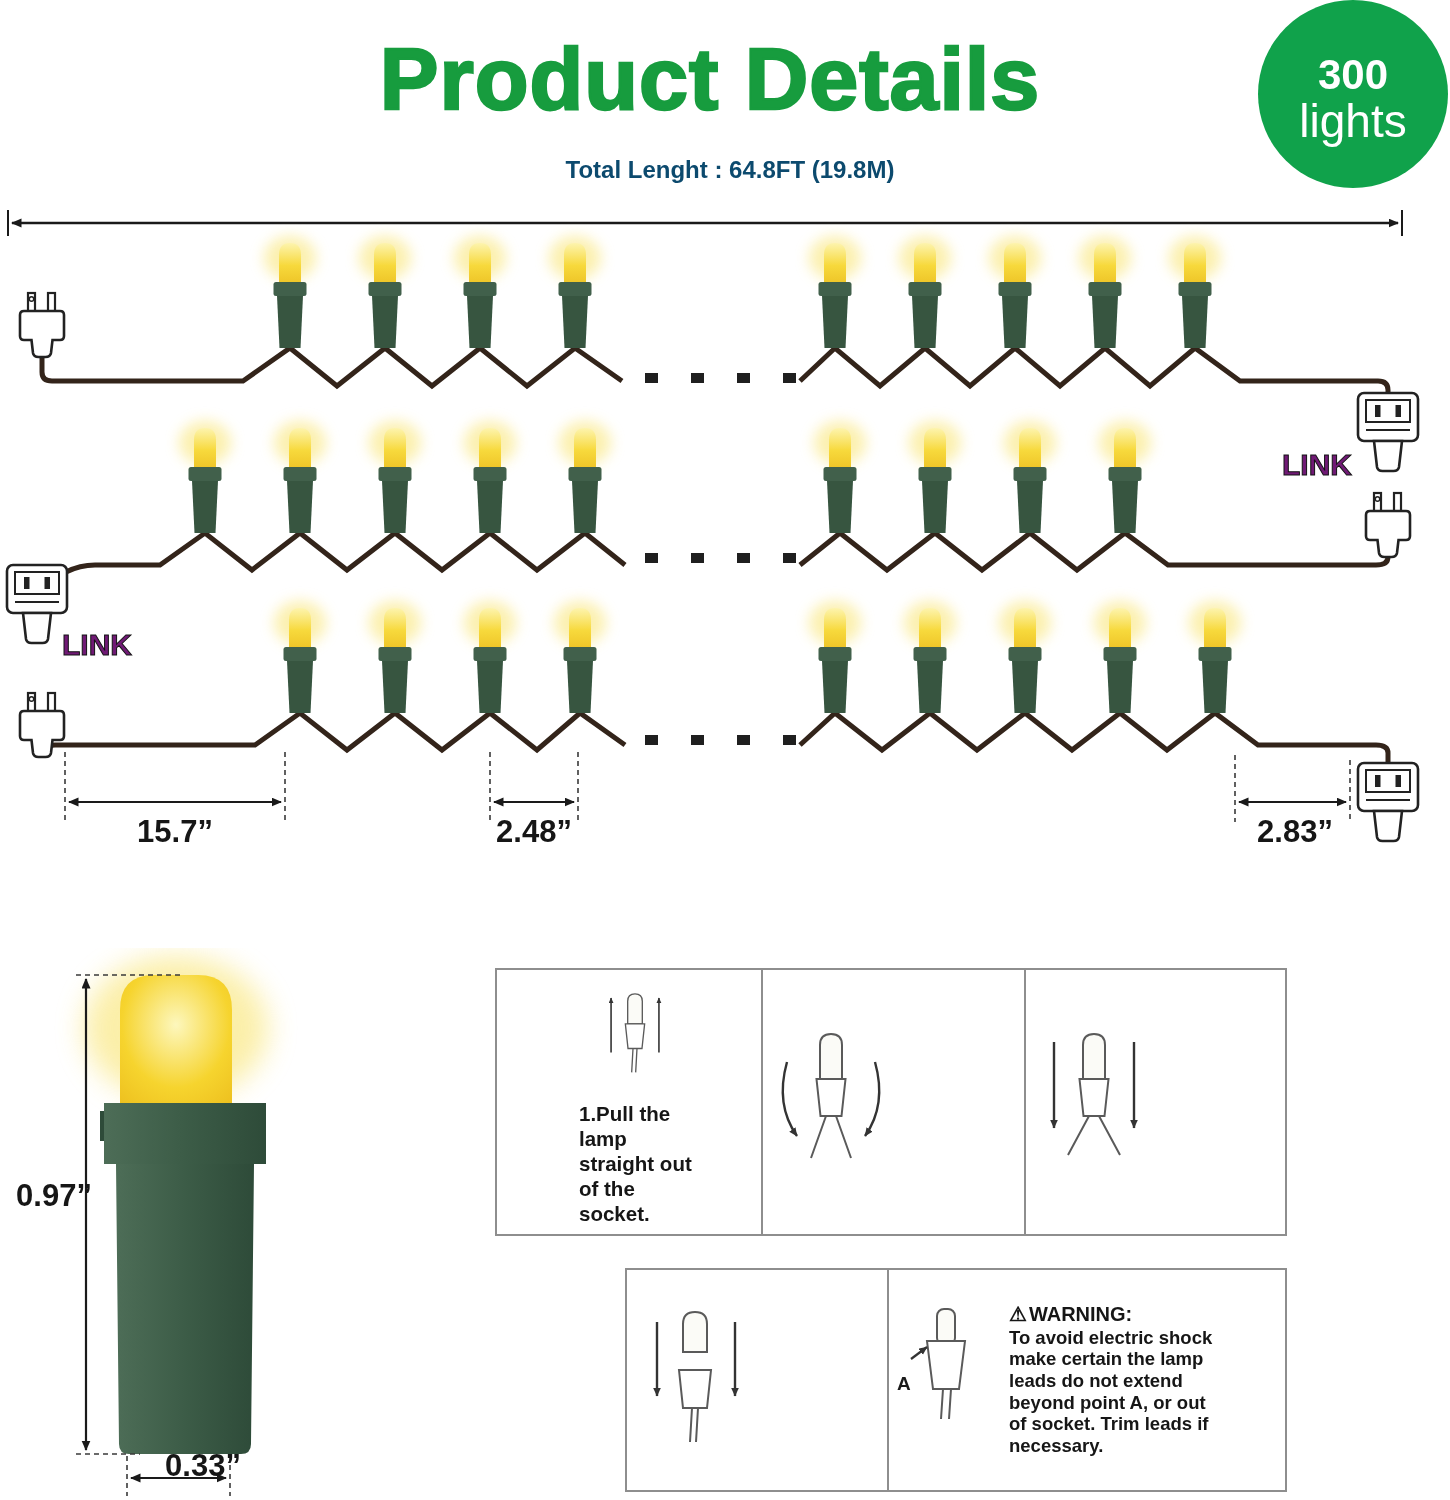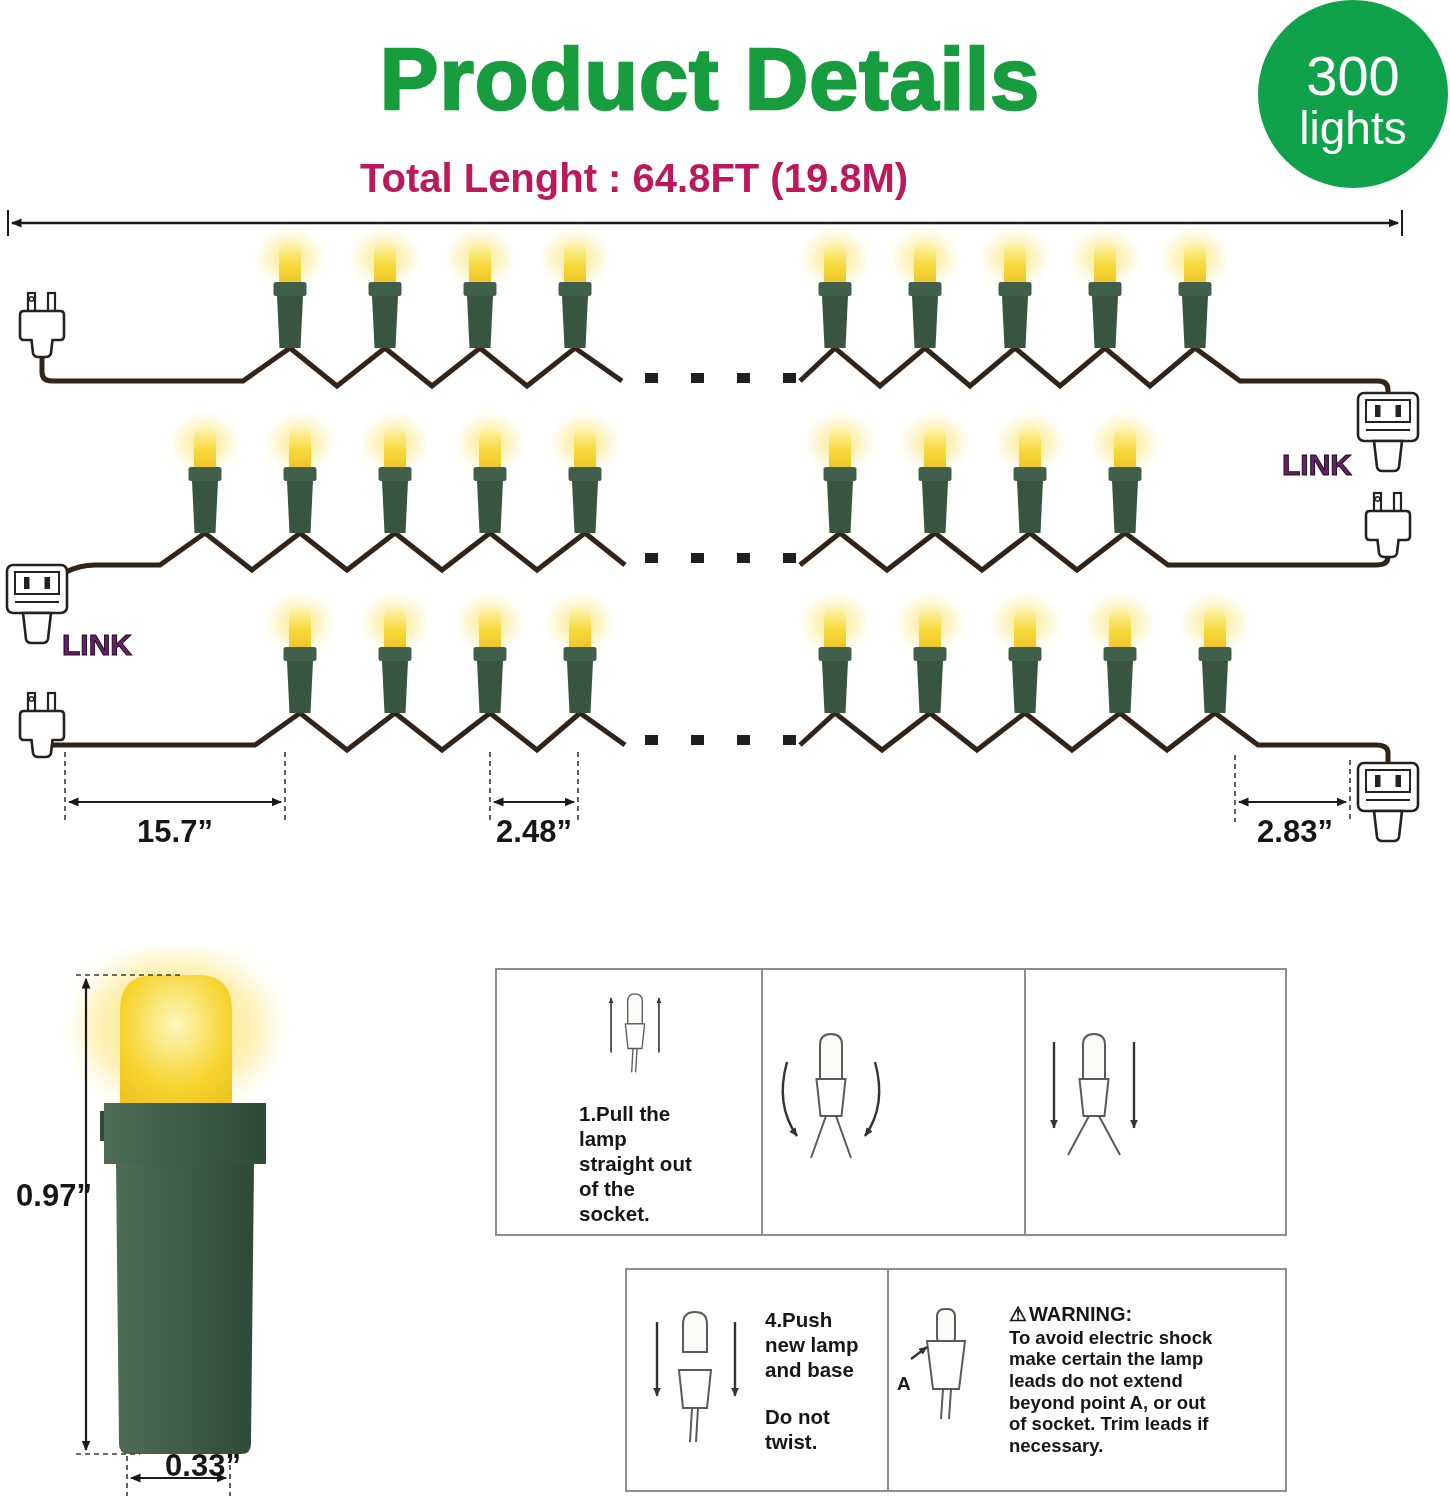--- a/index.html
+++ b/index.html
@@ -5,24 +5,24 @@
   html,body{margin:0;padding:0;background:#fff;}
   body{width:1450px;height:1500px;position:relative;overflow:hidden;
        font-family:"Liberation Sans",sans-serif;color:#1a1a1a;}
   .abs{position:absolute;}
   .title{left:170px;top:28px;width:1080px;text-align:center;
          font-size:88px;font-weight:700;letter-spacing:1px;color:#179c3e;
          -webkit-text-stroke:2.5px #179c3e;}
   .badge{left:1258px;top:0px;width:190px;height:188px;border-radius:50%;
          background:#10a24b;color:#fff;display:flex;flex-direction:column;
          align-items:center;justify-content:center;text-align:center;}
-  .badge-count{font-size:56px;font-weight:400;line-height:1.02;margin-top:12px;}
+  .badge-count{font-size:42px;font-weight:700;line-height:1.02;margin-top:12px;}
   .badge-unit{font-size:46px;font-weight:400;line-height:1.05;}
-  .total-label{left:360px;top:156px;width:740px;text-align:left;
-               font-size:40px;font-weight:700;color:#be185d;}
+  .total-label{left:360px;top:156px;width:740px;text-align:center;
+               font-size:24px;font-weight:700;color:#0c4a6e;}
   .link{font-size:30px;font-weight:700;color:#701a75;-webkit-text-stroke:1px #111;}
   .link-right{left:1282px;top:448px;}
   .link-left{left:62px;top:628px;}
   .dim{font-size:31px;font-weight:600;color:#161616;text-align:center;}
   .dim-157{left:100px;top:814px;width:150px;}
   .dim-248{left:459px;top:814px;width:150px;}
   .dim-283{left:1220px;top:814px;width:150px;}
   .dim-097{left:6px;top:1178px;width:96px;}
   .dim-033{left:128px;top:1448px;width:150px;}
   .panel{position:absolute;background:#fff;border:2px solid #8e8e8e;
@@ -253,24 +253,20 @@
 </div>
 
 <div class="panel p4">
   <svg width="124" height="180" viewBox="0 0 124 180">
     <path d="M48,62 L48,34 Q48,22 60,22 Q72,22 72,34 L72,62 Z" fill="#fbfbf7" stroke="#5a5a5a" stroke-width="2"></path>
     <path d="M44,80 L76,80 L72,118 L48,118 Z" fill="#fff" stroke="#5a5a5a" stroke-width="2"></path>
     <path d="M57,118 L55,152 M63,118 L61,152" fill="none" stroke="#5a5a5a" stroke-width="2"></path>
     <line x1="22" y1="32" x2="22" y2="106" stroke="#333" stroke-width="2.4" marker-end="url(#ahg)"></line>
     <line x1="100" y1="32" x2="100" y2="106" stroke="#333" stroke-width="2.4" marker-end="url(#ahg)"></line>
   </svg>
-  <div class="ptext">
-    <div>4.Push new lamp and base</div>
-    <div class="gap">Do not twist.</div>
-  </div>
 </div>
 
 <div class="panel p5">
   <div class="wdiag">
     <svg width="104" height="170" viewBox="0 0 104 170">
       <rect x="40" y="14" width="18" height="36" rx="7" fill="#fbfbf7" stroke="#5a5a5a" stroke-width="2"></rect>
       <path d="M30,46 L68,46 L62,94 L36,94 Z" fill="#fff" stroke="#5a5a5a" stroke-width="2"></path>
       <path d="M46,94 L44,124 M54,94 L52,124" fill="none" stroke="#5a5a5a" stroke-width="2"></path>
       <line x1="14" y1="64" x2="30" y2="52" stroke="#333" stroke-width="2.2" marker-end="url(#ahg)"></line>
     </svg>

